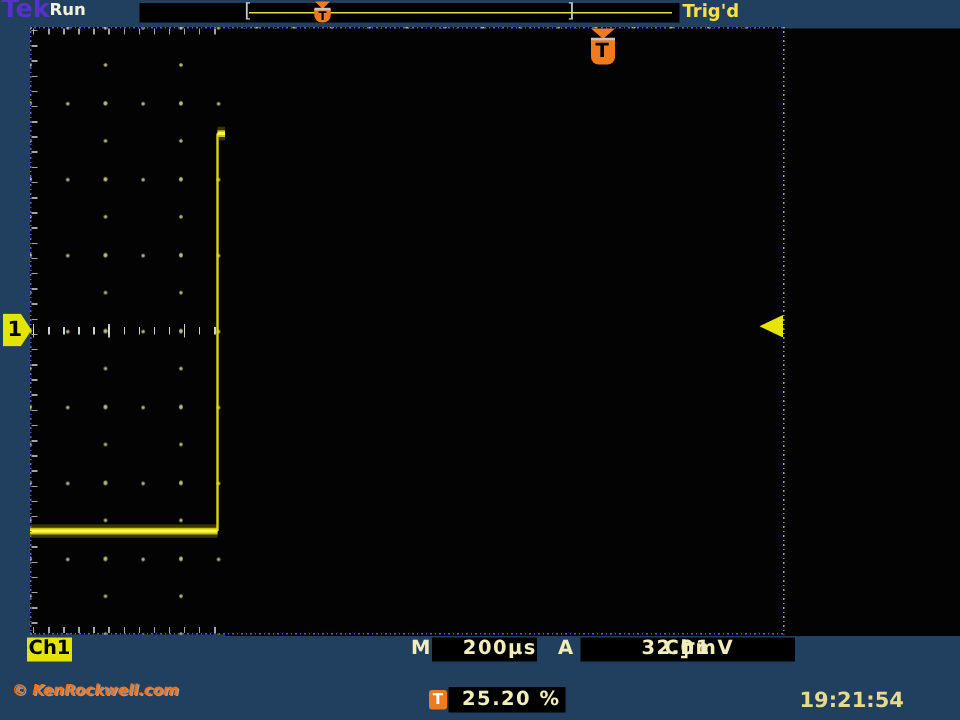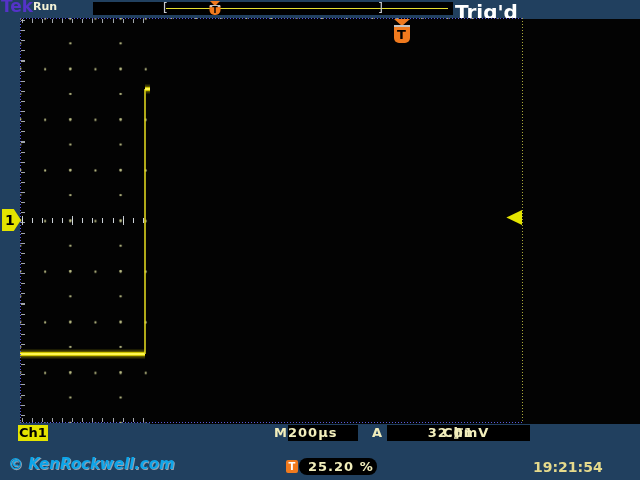--- a/index.html
+++ b/index.html
@@ -3,21 +3,21 @@
 <meta charset="utf-8">
 <style>
   html,body{margin:0;padding:0;background:#10263d;}
   #stage{position:relative;width:640px;height:480px;background:#21405f;
          font-family:"DejaVu Sans",sans-serif;overflow:hidden;}
   #stage *{position:absolute;box-sizing:border-box;}
 
   
   .tek-logo{left:1px;top:-4px;font-weight:bold;font-size:17px;color:#5433c8;}
   .acq-status{left:33px;top:0;font-weight:bold;font-size:11px;color:#f2f2d6;}
-  .trig-status{left:455px;top:0;font-weight:bold;font-size:20px;color:#ffffff;text-align:right;}
+  .trig-status{left:455px;top:0;font-weight:bold;font-size:12px;color:#fde047;text-align:right;}
 
   .recbar{left:93px;top:2px;width:360px;height:13px;background:#000;}
   .recline{left:73px;top:6px;width:282px;height:1px;background:#e8e030;}
   .bracket{top:-1px;font-size:13px;line-height:13px;color:#c6cacf;font-family:"DejaVu Sans Mono",monospace;}
   .bracket.l{left:68px;}
   .bracket.r{left:284px;}
 
   
   .tmark{width:0;height:0;}
   .tmark .tri{left:50%;transform:translateX(-50%);top:0;width:0;height:0;
@@ -66,34 +66,34 @@
            clip-path:polygon(0 0,62% 0,100% 50%,62% 100%,0 100%);
            font-weight:bold;font-size:14px;line-height:22px;padding-left:3px;}
   .trig-arrow{left:505px;top:210px;width:17px;height:15px;background:#e4e400;
            clip-path:polygon(100% 0,8% 50%,100% 100%);}
   .ch1-badge{left:18px;top:425px;width:30px;height:16px;background:#e4e400;color:#000;
              font-weight:bold;font-size:13px;line-height:16px;text-align:center;}
   .ch1-box{left:48px;top:425px;width:100px;height:16px;background:#000;color:#eae84e;
            font-weight:bold;font-size:13px;line-height:16px;padding-left:12px;letter-spacing:1px;}
   .m-label{left:274px;top:425px;color:#f2eebc;font-weight:bold;font-size:13px;line-height:16px;}
   .m-box{left:288px;top:425px;width:70px;height:16px;background:#000;color:#f2eebc;
-         font-weight:bold;font-size:13px;line-height:16px;text-align:left;letter-spacing:1px;}
+         font-weight:bold;font-size:13px;line-height:16px;text-align:right;letter-spacing:1px;}
   .a-label{left:372px;top:425px;color:#f2eebc;font-weight:bold;font-size:13px;line-height:16px;}
   .trig-box{left:387px;top:425px;width:143px;height:16px;background:#000;color:#f2eebc;
          font-weight:bold;font-size:13px;line-height:16px;display:flex;align-items:center;
          justify-content:center;gap:9px;letter-spacing:1px;}
   .trig-box span{position:static;}
   .trig-box svg{position:static;flex:none;}
 
-  .watermark{left:8px;top:455px;font-weight:bold;font-style:italic;font-size:15px;
-             color:#0ea5e9;text-shadow:1px 1px 0 #93a2b0;}
+  .watermark{left:8px;top:455px;font-weight:bold;font-style:italic;font-size:10px;
+             color:#f97316;text-shadow:1px 1px 0 #93a2b0;}
   .tpos-badge{left:286px;top:460px;width:12px;height:13px;background:#f07a1e;color:#fff;
              font-weight:bold;font-size:10px;line-height:13px;text-align:center;border-radius:2px;}
   .tpos-box{left:299px;top:458px;width:78px;height:17px;background:#000;color:#f2eebc;
-             font-weight:bold;font-size:13px;line-height:17px;padding-left:9px;letter-spacing:1px;border-radius:8px;}
+             font-weight:bold;font-size:13px;line-height:17px;padding-left:9px;letter-spacing:1px;}
   .dt{left:533px;color:#e6da8c;font-weight:bold;font-size:14px;white-space:pre;}
   .dt.date{top:443px;}
   .dt.time{top:459px;}
 </style>
 </head>
 <body>
 
 <div id="stage">
 
   <div class="tek-logo">Tek</div>

